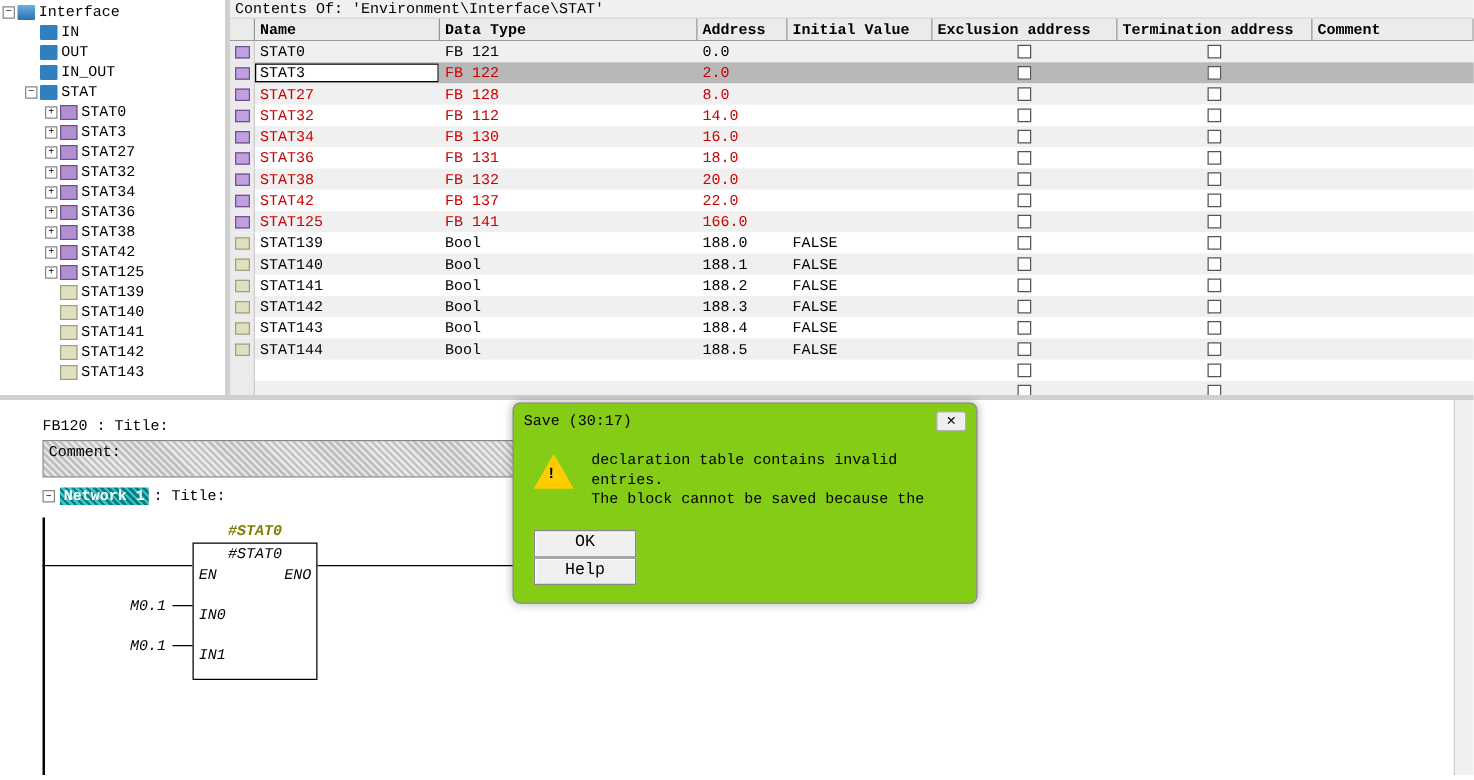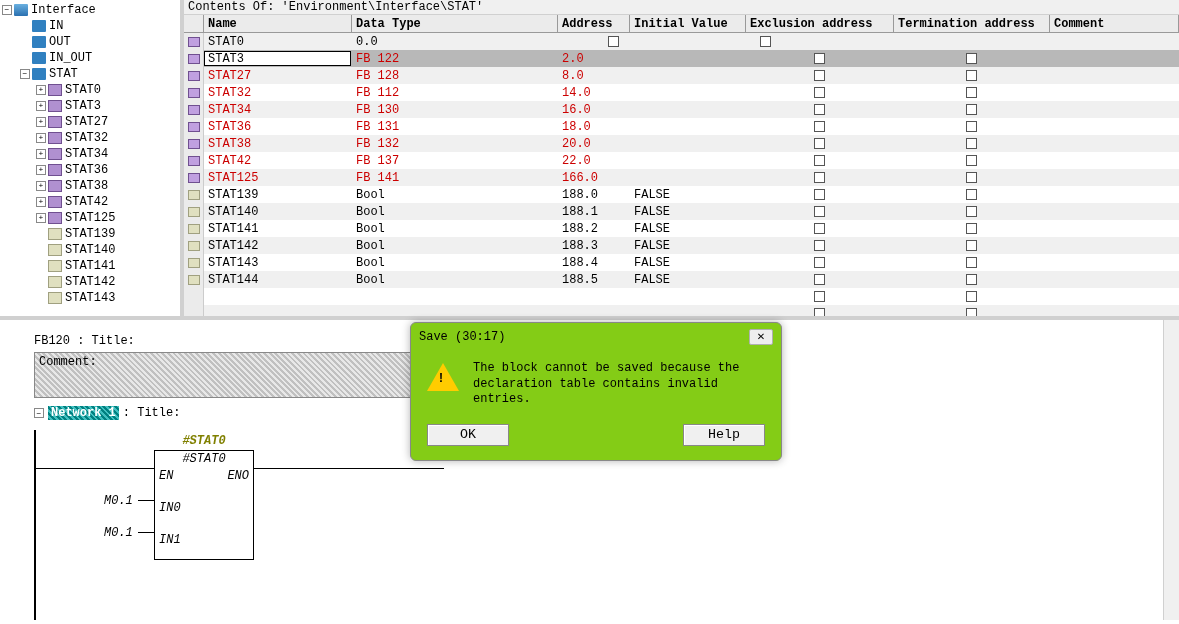--- a/index.html
+++ b/index.html
@@ -54,21 +54,21 @@
   .gc.te { width: 156px; justify-content:center; }
   .gc.cm { flex: 1; }
   .gc.red { color: #cc0000; }
   .gc.nm.editbox { padding:0; }
   .gc.nm.editbox span { border:1px solid #000; background:#fff; width:100%; height:15px; padding:0 3px; display:flex; align-items:center; }
   .chk { width:11px; height:11px; border:1px solid #555; background:#fff; }
   
   
   .bottom-pane { padding: 10px 16px; position: relative; height: 300px; overflow:hidden; }
   .blk-title { margin: 4px 0 4px 18px; font-family:"Courier New"; }
-  .comment-box { margin: 0 0 8px 18px; width: 380px; height: 46px; background: repeating-linear-gradient(45deg,#c0c0c0 0,#c0c0c0 2px,#e8e8e8 2px,#e8e8e8 4px); border:1px solid #888; padding:2px 4px; font-family:"Courier New"; }
+  .comment-box { margin: 0 0 8px 18px; width: 380px; height: 30px; background: repeating-linear-gradient(45deg,#c0c0c0 0,#c0c0c0 2px,#e8e8e8 2px,#e8e8e8 4px); border:1px solid #888; padding:2px 4px; font-family:"Courier New"; }
   .network-title { margin: 6px 0 10px 18px; display:flex; align-items:center; gap:4px; font-family:"Courier New"; }
   .net-toggle { width:10px; height:10px; border:1px solid #888; display:inline-flex; align-items:center; justify-content:center; font-size:8px; background:#fff; }
   .net-label { background: repeating-linear-gradient(45deg,#008080 0,#008080 2px,#40c0c0 2px,#40c0c0 4px); color:#fff; padding:0 3px; font-weight:bold; }
   .ladder { margin-left: 18px; position: relative; height: 140px; font-style: italic; }
   .fb-box { position:absolute; left:120px; top:20px; width:100px; height:110px; border:1px solid #000; background:#fff; font-family:"Courier New"; text-align:center; }
   .fb-name-out { position:absolute; left:120px; top:4px; width:100px; text-align:center; color:#808000; font-weight:bold; font-family:"Courier New"; }
   .fb-name-in { padding-top:1px; }
   .fb-port { position:absolute; font-family:"Courier New"; }
   .fb-port.en { left:4px; top:18px; }
   .fb-port.eno { right:4px; top:18px; }
@@ -85,21 +85,21 @@
   
   
   .dialog { position:absolute; left:410px; top:322px; width:372px; background:#84cc16; border:1px solid #888; border-radius:6px; box-shadow: 0 0 8px rgba(0,0,0,0.3); font-family: "Segoe UI","Courier New",sans-serif; font-size:12px; }
   .dlg-title { display:flex; align-items:center; justify-content:space-between; padding:6px 8px; }
   .dlg-title-text { font-family:"Courier New"; }
   .dlg-close { width:24px; height:16px; border:1px solid #b0b0b0; border-radius:2px; display:flex; align-items:center; justify-content:center; font-size:10px; background:#eee; cursor:pointer; }
   .dlg-body { display:flex; padding:8px 16px 16px 16px; gap:14px; align-items:flex-start; }
   .warn-icon { width:0; height:0; border-left:16px solid transparent; border-right:16px solid transparent; border-bottom:28px solid #ffcc00; position:relative; margin-top:4px; }
   .warn-icon::after { content:"!"; position:absolute; left:-4px; top:8px; color:#000; font-weight:bold; font-family:Arial; }
   .dlg-msg { font-family:"Courier New"; line-height:1.3; padding-top:2px; }
-  .dlg-buttons { display:flex; justify-content:space-between; padding:0 16px 14px 16px; }
+  .dlg-buttons { display:flex; justify-content:space-between; padding:0 34px 14px 16px;flex-direction:column; }
   .dlg-btn { width:82px; height:22px; border:1px solid #888; background:#f0f0f0; font-family:"Courier New"; cursor:pointer; box-shadow: 1px 1px 0 #fff inset; }
   .vscroll-stub { position:absolute; right:0; top:0; width:16px; height:100%; background:#f0f0f0; border-left:1px solid #d0d0d0; }
 </style>
 </head>
 <body>
 
 <div class="top-pane">
 
   <div class="tree-pane">
     <div class="tree-node">
@@ -212,20 +212,21 @@
       <div class="gh ex">Exclusion address</div>
       <div class="gh te">Termination address</div>
       <div class="gh cm">Comment</div>
     </div>
     <div class="grid-body" id="grid-body">
         <div class="grow">
           <div class="gc rowh">
             <span class="row-ico "></span>
           </div>
           <div class="gc nm">STAT0</div>
+          <div class="gc dt">FB 121</div>
           <div class="gc ad">0.0</div>
           <div class="gc iv"></div>
           <div class="gc ex">
             <span class="chk"></span>
           </div>
           <div class="gc te">
             <span class="chk"></span>
           </div>
           <div class="gc cm"></div>
         </div>
@@ -516,21 +517,21 @@
 </div>
 
 <div class="dialog">
   <div class="dlg-title">
     <span class="dlg-title-text">Save (30:17)</span>
     <span class="dlg-close">✕</span>
   </div>
   <div class="dlg-body">
     <div class="warn-icon"></div>
     <div class="dlg-msg">
+      <div>declaration table contains invalid entries.</div>
       <div>The block cannot be saved because the</div>
-      <div>declaration table contains invalid entries.</div>
     </div>
   </div>
   <div class="dlg-buttons">
     <button class="dlg-btn">OK</button>
     <button class="dlg-btn">Help</button>
   </div>
 </div>
 
 </body></html>

